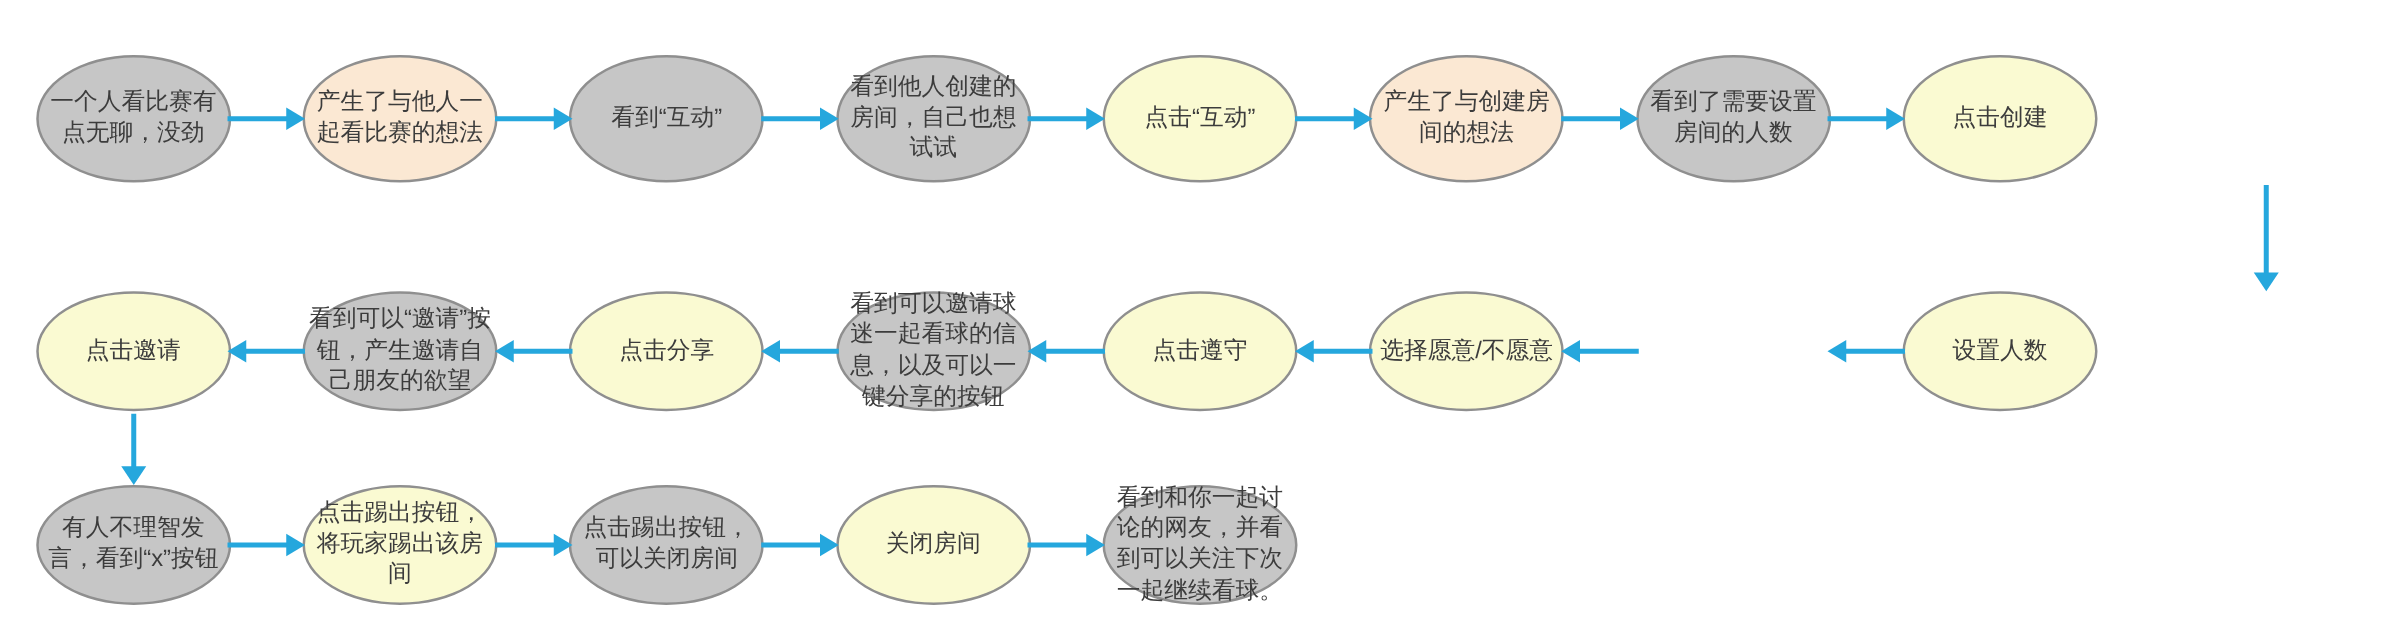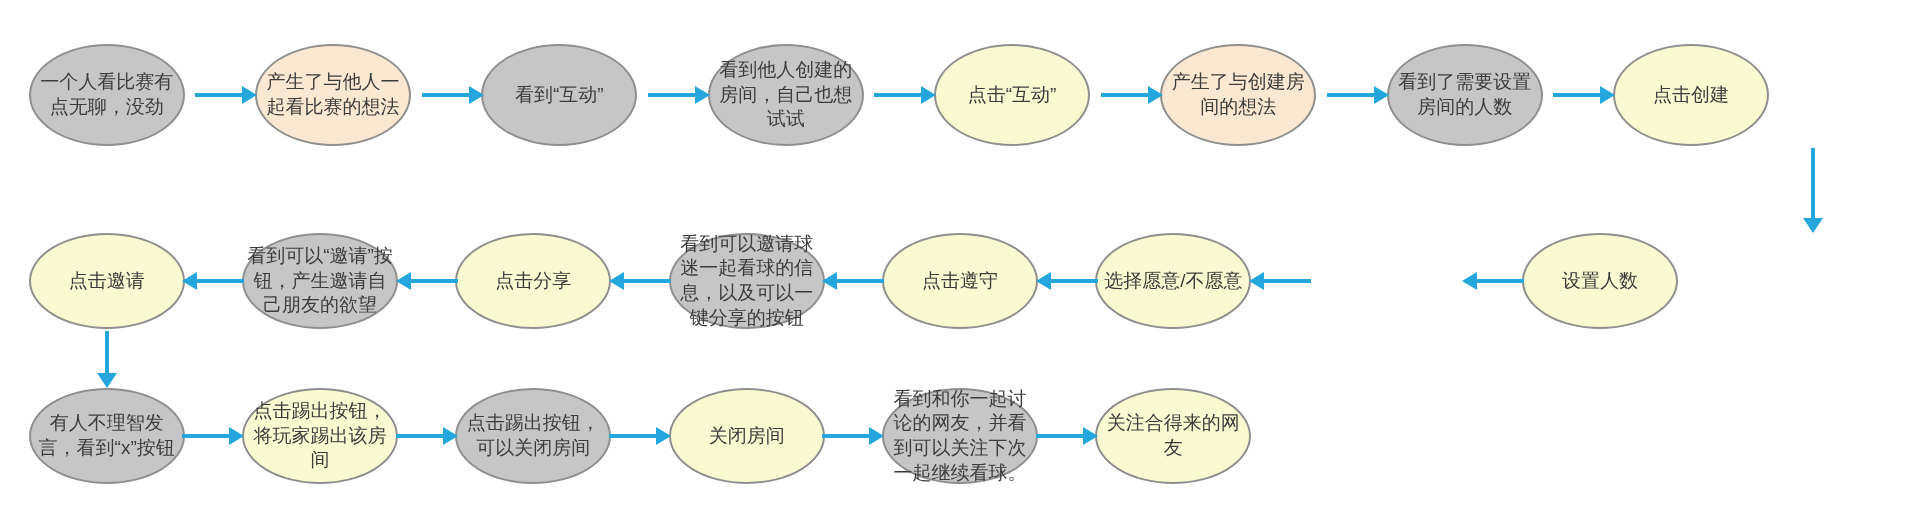--- a/index.html
+++ b/index.html
@@ -22,21 +22,21 @@
     height: 515px;
     background: var(--bg);
     overflow: hidden;
   }
   .row {
     position: absolute;
     left: 0;
     width: 1920px;
     display: flex;
   }
-  .row1 { top: 44px;  height: 102px; gap: 13px; }
+  .row1 { top: 44px;  height: 102px; }
   .row2 { top: 233px; height: 96px; }
   .row3 { top: 388px; height: 96px; }
   .cell {
     flex: 0 0 213.33px;
     width: 213.33px;
     position: relative;
     display: flex;
     align-items: center;
     justify-content: center;
   }
@@ -297,24 +297,15 @@
     </div>
     <div class="cell">
       <div class="conn arrow-right">
           <i class="shaft"></i>
           <i class="head"></i>
         </div>
       <div class="node t-observe">
           <span class="lbl">看到和你一起讨论的网友，并看到可以关注下次一起继续看球。</span>
         </div>
     </div>
-    <div class="cell">
-      <div class="conn arrow-right">
-          <i class="shaft"></i>
-          <i class="head"></i>
-        </div>
-      <div class="node t-action">
-          <span class="lbl">关注合得来的网友</span>
-        </div>
-    </div>
   </div>
 
 </div>
 
 </body></html>

